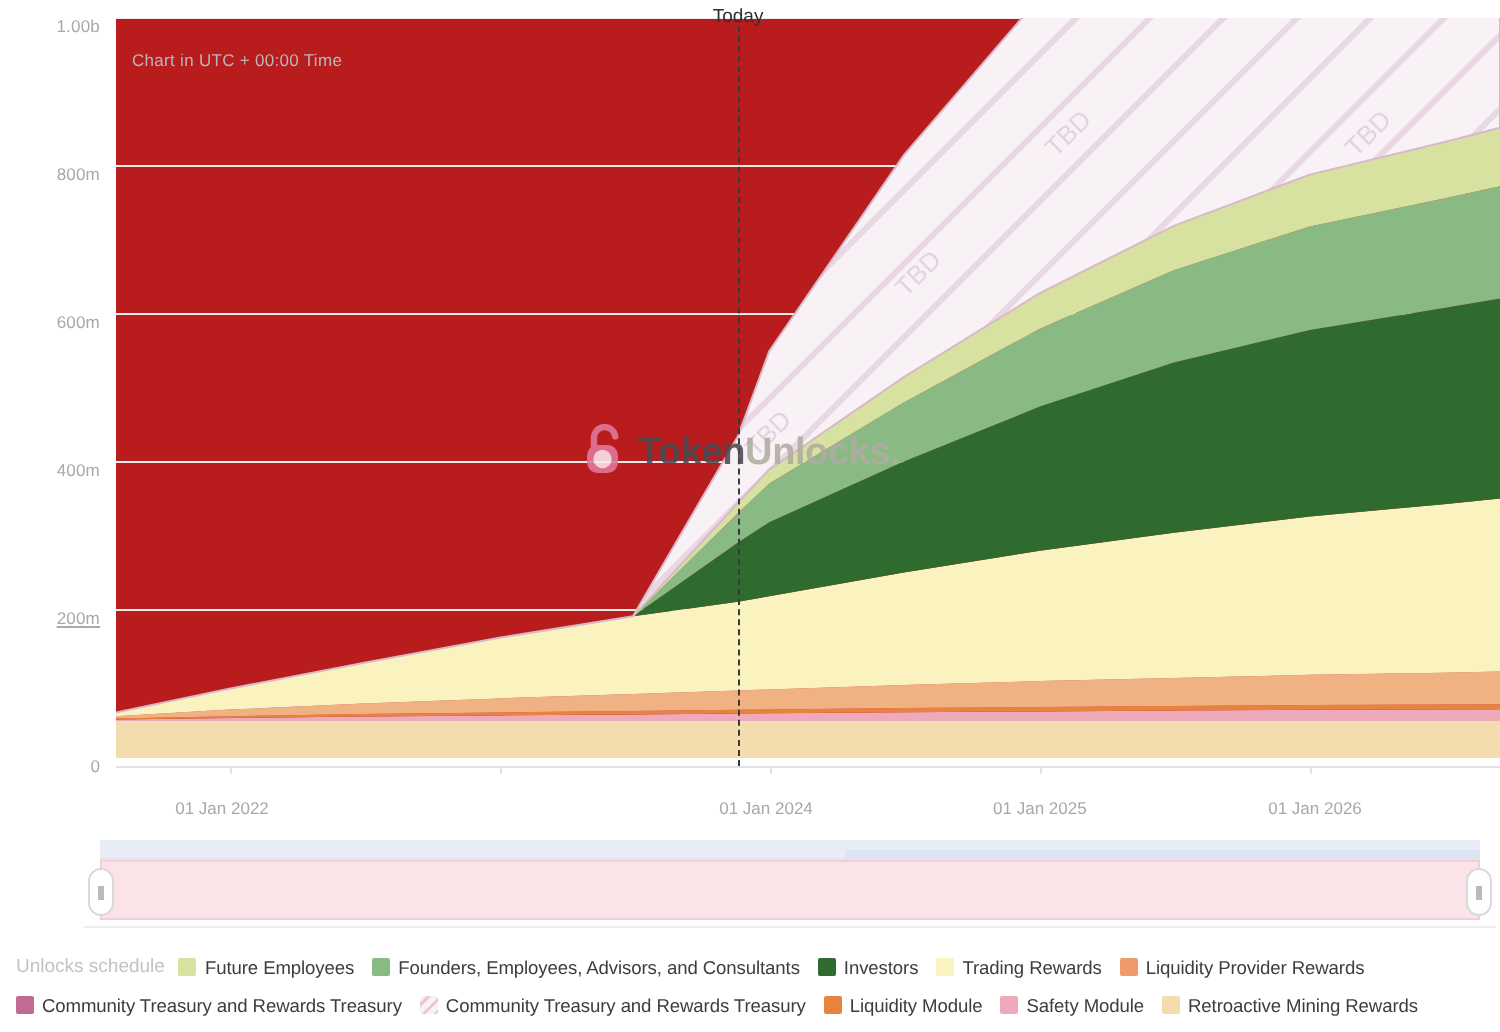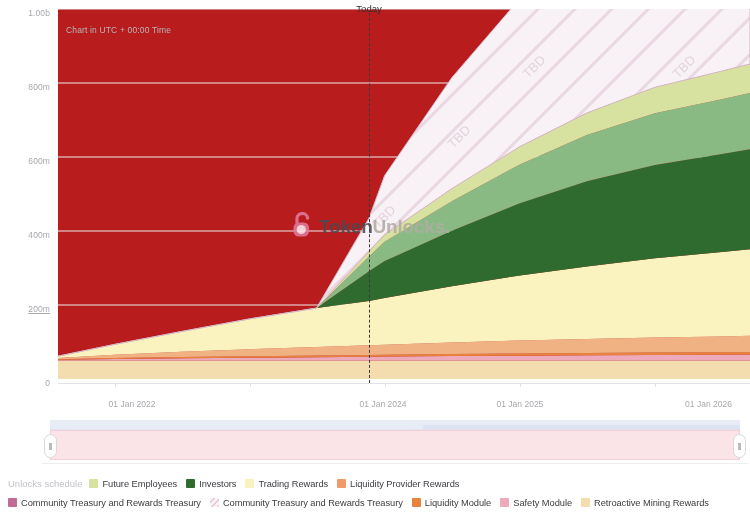--- a/index.html
+++ b/index.html
@@ -160,29 +160,29 @@
       </svg>
     </div>
 
     <div id="today-line" style="left: 369.049px;"></div>
     <div id="today-label" style="left: 369.049px;">Today</div>
 
     <div id="x-axis-line"></div>
     <div id="zero-label">0</div>
     <div id="x-axis-labels">
         <div class="x-tick" style="left: 114.588px;"></div>
-        <div class="x-tick-label" style="left: 132px;">01 Jan 2022</div>
+        <div class="x-tick-label" style="left: 111px;">01 Jan 2022</div>
         <div class="x-tick" style="left: 249.585px;"></div>
         <div class="x-tick-label" style="left: 249.585px; margin-top: 20px;">01 Jan 2023</div>
         <div class="x-tick" style="left: 384.583px;"></div>
         <div class="x-tick-label" style="left: 383px;">01 Jan 2024</div>
         <div class="x-tick" style="left: 519.95px;"></div>
         <div class="x-tick-label" style="left: 519.95px;">01 Jan 2025</div>
         <div class="x-tick" style="left: 654.947px;"></div>
-        <div class="x-tick-label" style="left: 693px; padding-left: 31px;">01 Jan 2026</div>
+        <div class="x-tick-label" style="left: 642px; padding-left: 31px;">01 Jan 2026</div>
       </div>
 
     <div id="watermark">
       <svg width="22" height="26" viewBox="0 0 22 26">
         <path d="M6 11 V7.5 A5 5 0 0 1 16.6 6.2" fill="none" stroke="#e07a9c" stroke-width="3.2" stroke-linecap="round"></path>
         <rect x="2.5" y="10.5" width="15.5" height="14" rx="5.2" fill="#e07a9c"></rect>
         <circle cx="10.25" cy="17.5" r="4.6" fill="#fbeaf0"></circle>
       </svg>
       <div id="wm-text">
         <span class="a">Token</span><span class="b">Unlocks.</span>
@@ -201,20 +201,24 @@
   </div>
 
   <div id="legend">
     <div class="legend-row" id="legend-row1">
       <span id="legend-title">Unlocks schedule</span>
     <span class="legend-item">
           <span class="legend-sw" style="background: rgb(216, 226, 160);"></span>
           <span class="legend-lb">Future Employees</span>
         </span>
         <span class="legend-item">
+          <span class="legend-sw" style="background: rgb(138, 186, 132);"></span>
+          <span class="legend-lb">Founders, Employees, Advisors, and Consultants</span>
+        </span>
+        <span class="legend-item">
           <span class="legend-sw" style="background: rgb(47, 107, 47);"></span>
           <span class="legend-lb">Investors</span>
         </span>
         <span class="legend-item">
           <span class="legend-sw" style="background: rgb(250, 243, 191);"></span>
           <span class="legend-lb">Trading Rewards</span>
         </span>
         <span class="legend-item">
           <span class="legend-sw" style="background: rgb(239, 154, 106);"></span>
           <span class="legend-lb">Liquidity Provider Rewards</span>

